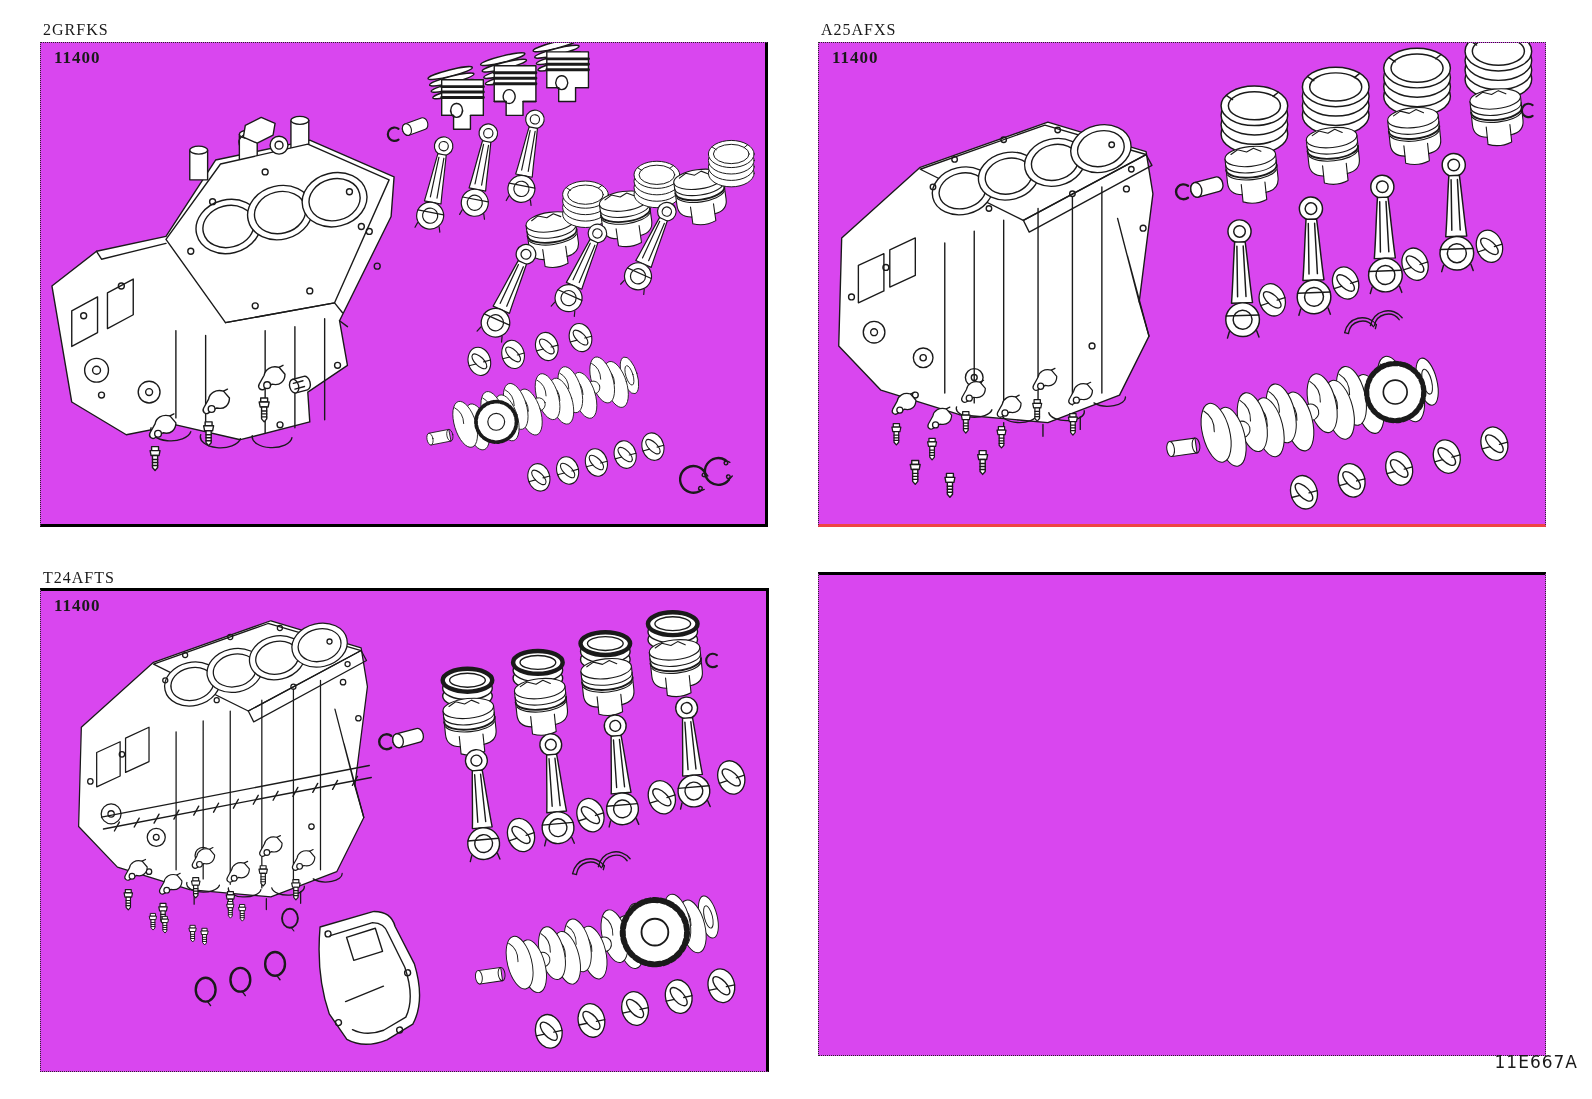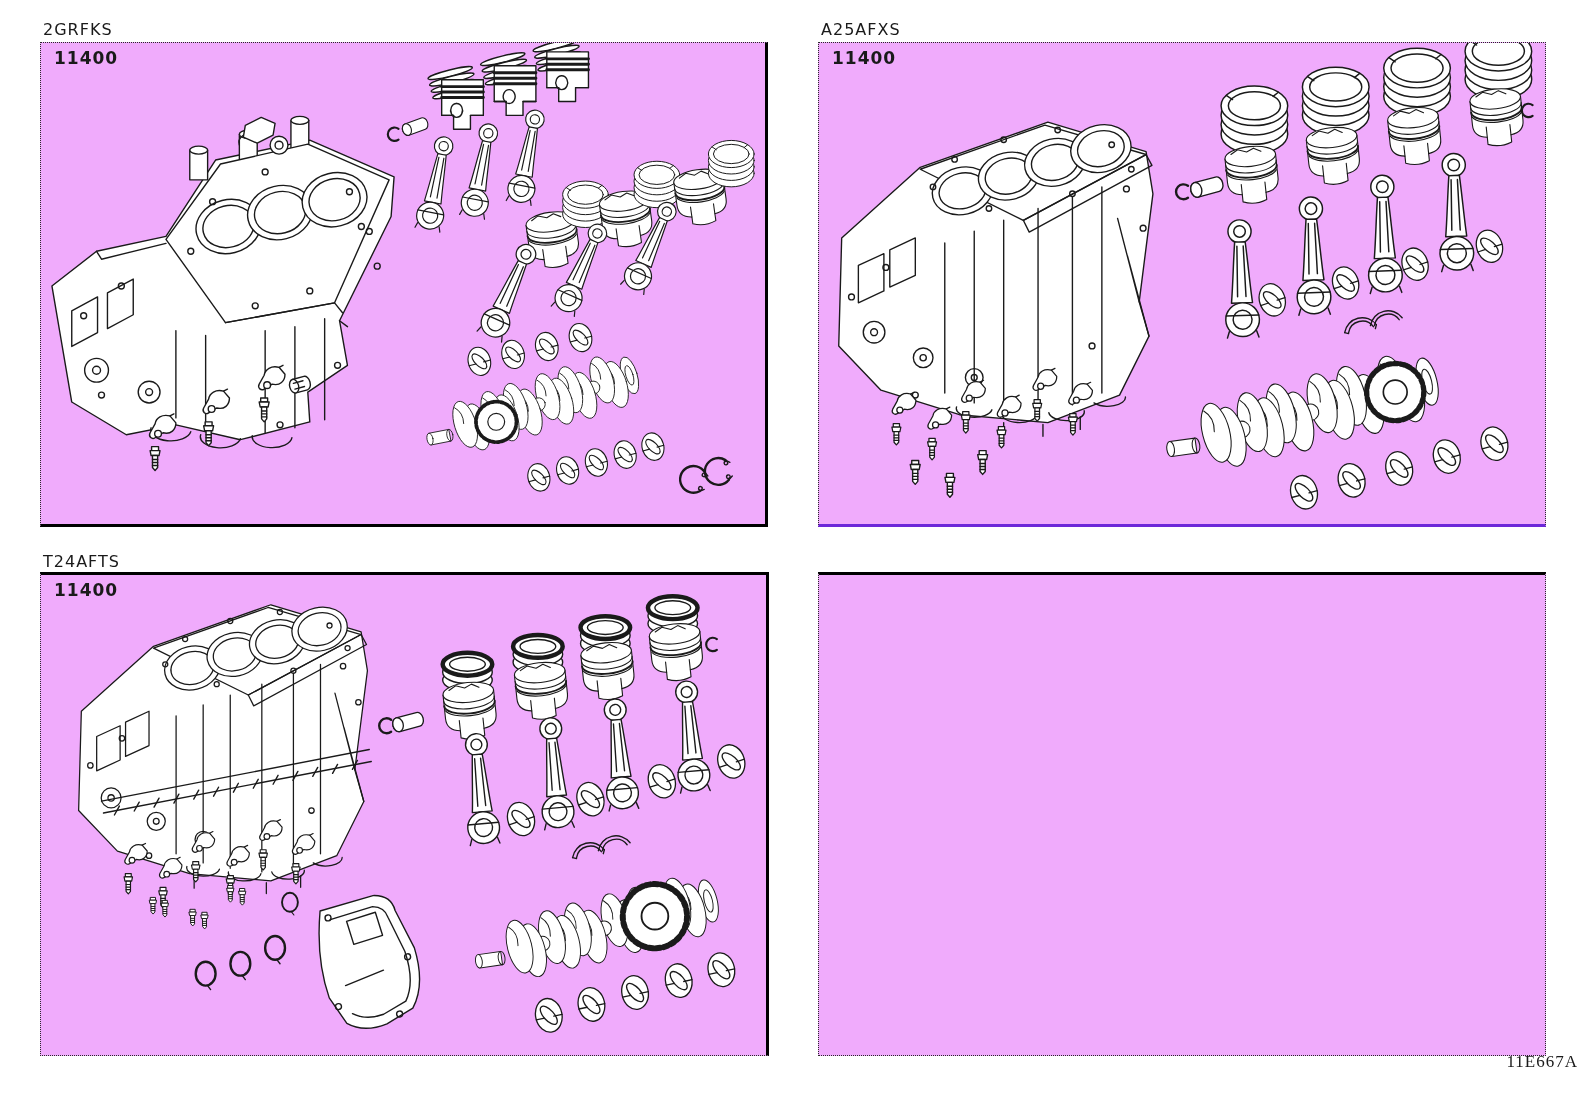--- a/index.html
+++ b/index.html
@@ -1,26 +1,26 @@
 <!DOCTYPE html>
 <html><head>
 <meta charset="utf-8">
 <style>
   html,body{margin:0;padding:0;background:#fff;}
   body{width:1592px;height:1099px;position:relative;overflow:hidden;
        font-family:"DejaVu Sans","Liberation Sans",sans-serif;color:#1a1a1a;}
-  .panel{position:absolute;border:1.5px dotted #2a2a2a;background:#f0abfc;box-sizing:border-box;}
+  .panel{position:absolute;border:1.5px dotted #2a2a2a;background:#d946ef;box-sizing:border-box;font-family:Liberation Serif, serif;}
   #p1{left:40px;top:42px;width:728px;height:485px;border-right:3px solid #000;border-bottom:3px solid #000;}
-  #p2{left:818px;top:42px;width:728px;height:485px;border-bottom:3px solid #6d28d9;}
-  #p3{left:40px;top:572px;width:729px;height:484px;border-top:3px solid #000;border-right:3px solid #000;}
+  #p2{left:818px;top:42px;width:728px;height:485px;border-bottom:3px solid #ef4444;}
+  #p3{left:40px;top:588px;width:729px;height:484px;border-top:3px solid #000;border-right:3px solid #000;}
   #p4{left:818px;top:572px;width:728px;height:484px;border-top:3px solid #000;}
   .code-label{position:absolute;left:2px;bottom:100%;margin-bottom:4px;font-size:16px;letter-spacing:1px;white-space:nowrap;}
   .part-no{position:absolute;left:13px;top:5px;font-size:17px;font-weight:bold;letter-spacing:1px;}
   .art{position:absolute;left:0;top:0;width:100%;height:100%;}
-  .fig-code{position:absolute;top:1052px;right:14px;font-size:17px;letter-spacing:1px;font-family:Liberation Serif, serif;}
+  .fig-code{position:absolute;top:1052px;right:14px;font-size:17px;letter-spacing:1px;}
   
   svg path,svg ellipse,svg circle,svg rect{stroke:#1a1a1a;stroke-width:1.4;fill:none;stroke-linecap:round;stroke-linejoin:round;}
   svg .wf{fill:#ffffff;}
   svg .th{stroke-width:2.4;}
   svg .bd{stroke-width:3;}
   svg .bd2{stroke-width:4.5;}
   #defs{position:absolute;width:0;height:0;}
 </style>
 </head>
 <body>

